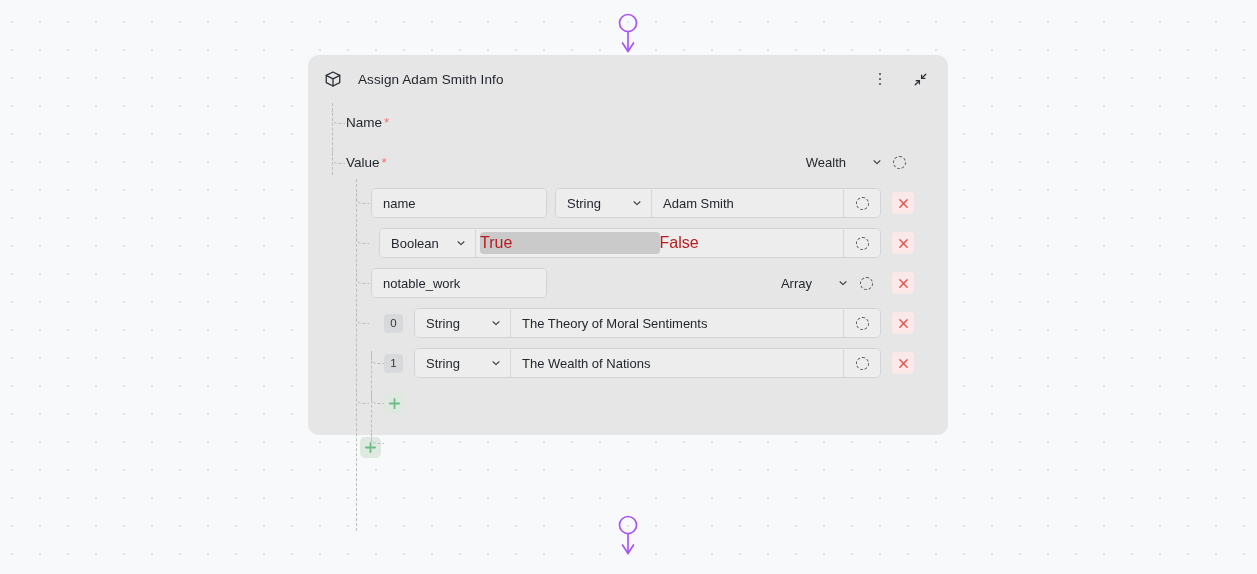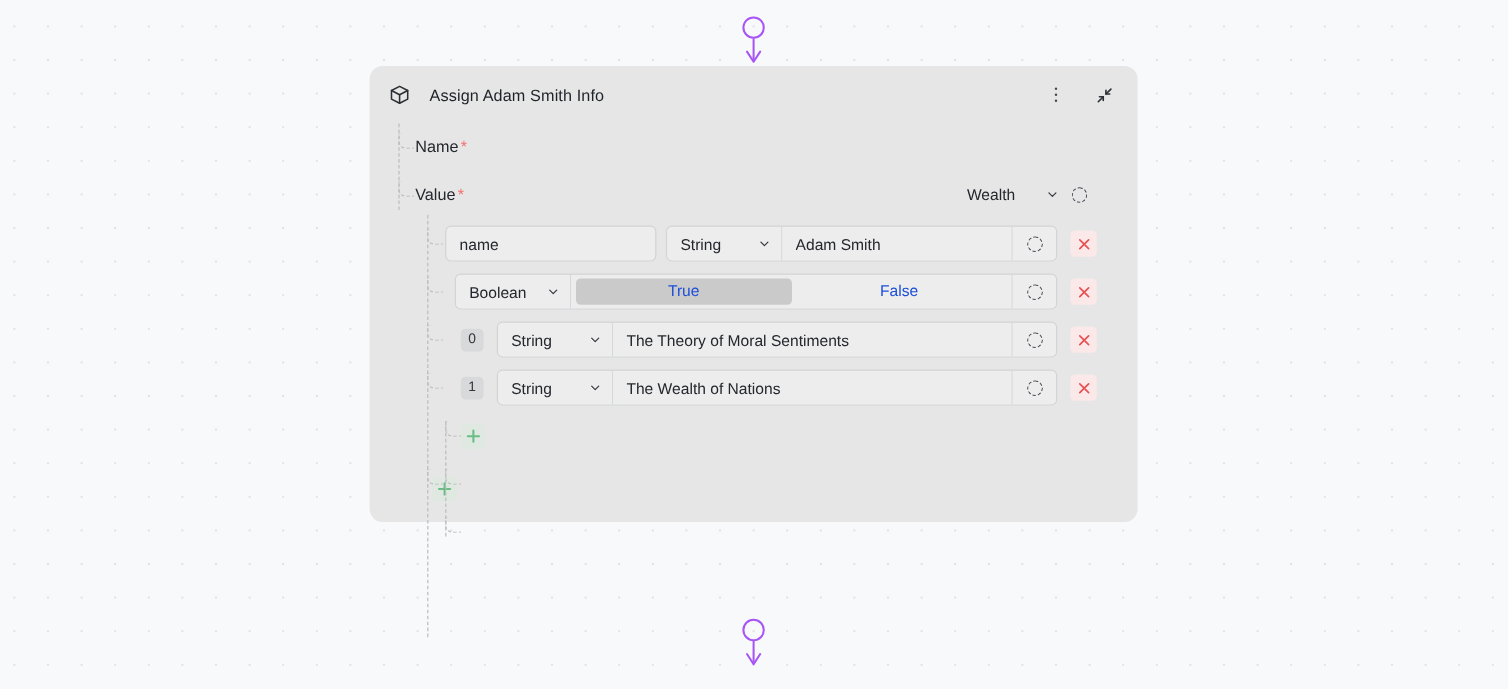--- a/index.html
+++ b/index.html
@@ -193,23 +193,23 @@
   .boolwrap {
     flex: 1 1 auto;
     display: flex;
     align-items: center;
     background: #ededed;
     padding: 3px 4px;
     gap: 0;
   }
   .boolopt {
     flex: 1 1 0;
-    text-align: center;
-    font-size: 13px;
-    color: #1d4ed8;
+    text-align: left;
+    font-size: 16px;
+    color: #b91c1c;
     line-height: 22px;
     border-radius: 4px;
     cursor: pointer;
   }
   .boolopt.on { background: #cacaca; }
 
   
   .arr-inline {
     flex: 1 1 auto;
     display: flex;
@@ -395,20 +395,39 @@
           <span class="dashcircle"></span>
         </span>
       </div>
       <span class="del-btn">
         <svg width="11" height="11" viewBox="0 0 12 12" fill="none" stroke="#e8504f" stroke-width="1.5" stroke-linecap="round">
             <path d="M2 2 10 10M10 2 2 10"></path>
           </svg>
       </span>
     </div>
 
+    <div class="prop-row">
+      <div class="ctl key-ctl">
+        <input class="txtinput" value="notable_work" style="">
+      </div>
+      <div class="arr-inline">
+        <span class="tname">Array</span>
+        <svg class="chev" viewBox="0 0 12 12" fill="none" stroke="#3b3e45" stroke-width="1.3" stroke-linecap="round" stroke-linejoin="round">
+            <path d="M2.5 4.5 6 8 9.5 4.5"></path>
+          </svg>
+      </div>
+      <span class="dash-btn bare">
+        <span class="dashcircle"></span>
+      </span>
+      <span class="del-btn">
+        <svg width="11" height="11" viewBox="0 0 12 12" fill="none" stroke="#e8504f" stroke-width="1.5" stroke-linecap="round">
+            <path d="M2 2 10 10M10 2 2 10"></path>
+          </svg>
+      </span>
+    </div>
 
     <div class="guide" style="left:63px; top:248px; height:96px;"></div>
     <div class="elbow" style="left:63px; top:248px;"></div>
     <div class="elbow" style="left:63px; top:288px;"></div>
     <div class="elbow" style="left:63px; top:328px;"></div>
 
     <div class="item-row">
       <span class="idx">0</span>
       <div class="ctl val-ctl">
         <div class="typesel">

